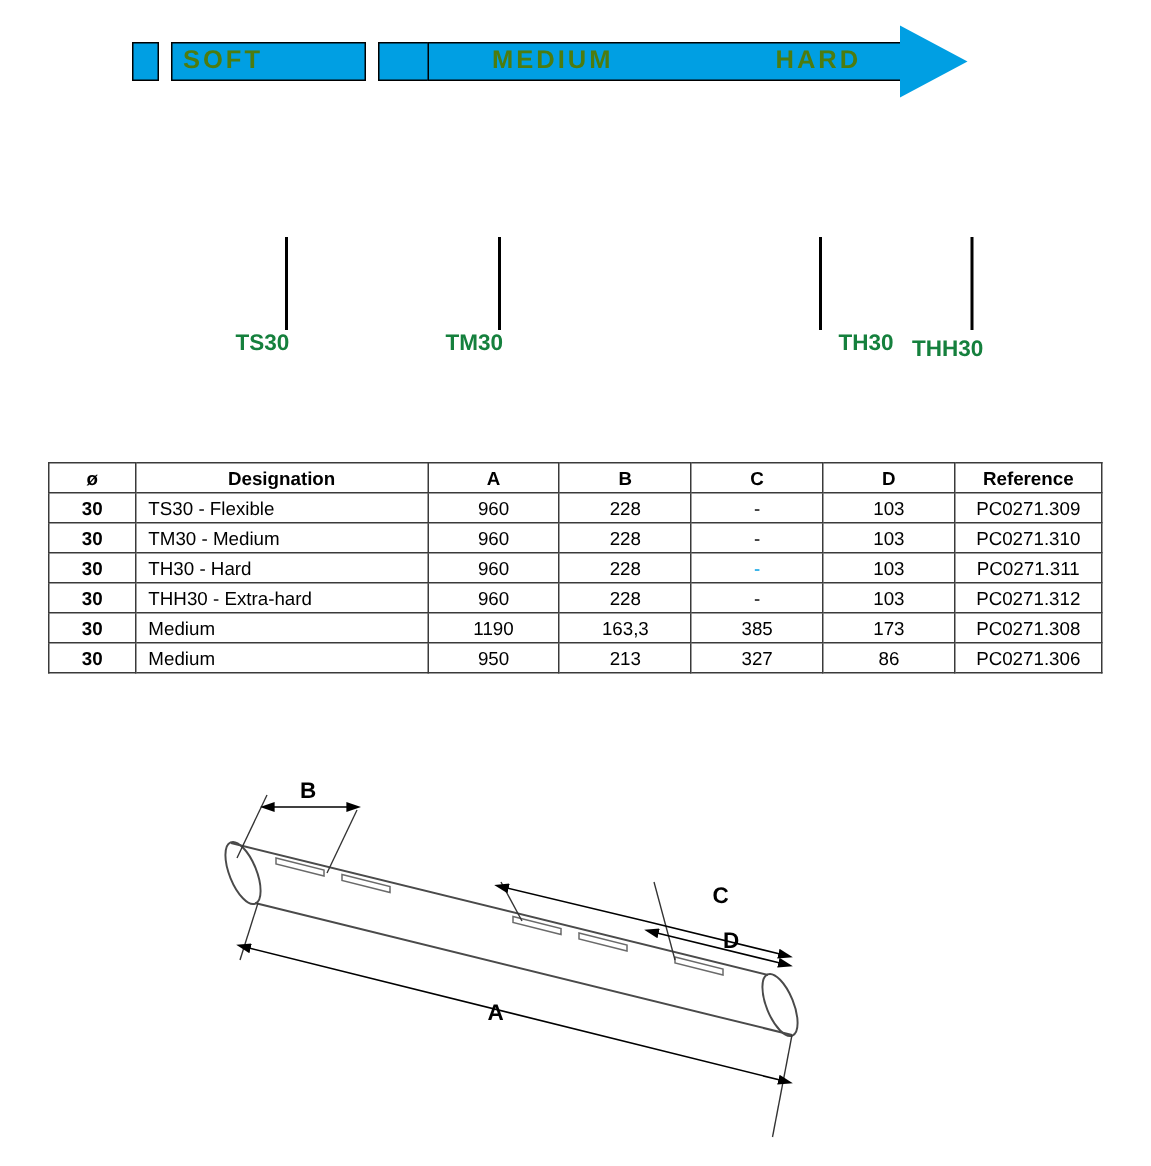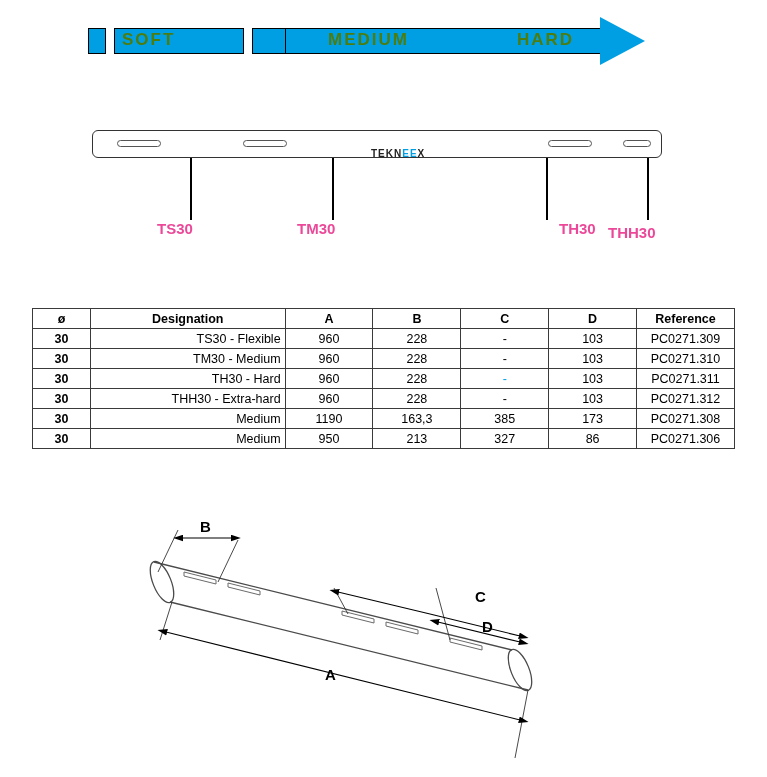--- a/index.html
+++ b/index.html
@@ -125,21 +125,21 @@
 
   .leader-line {
     position: absolute;
     width: 1.5px;
     background: #000;
   }
   .callout {
     position: absolute;
     font-weight: bold;
     font-size: 15px;
-    color: #ec4899;
+    color: #15803d;
     white-space: nowrap;
   }
 
   
   #spec-table {
     position: absolute;
     left: 32px;
     top: 308px;
     width: 703px;
     border-collapse: collapse;
@@ -155,21 +155,21 @@
     text-align: center;
     font-weight: bold;
     background: #fff;
   }
   #spec-table td.c-dia {
     text-align: center;
     font-weight: bold;
     width: 58px;
     margin-left: 20px;
   }
-  #spec-table td.c-desig { text-align: right; padding-left: 20px; }
+  #spec-table td.c-desig { text-align: left; padding-left: 8px; }
   #spec-table td.c-num   { text-align: center; }
   #spec-table td.c-ref   { text-align: center; }
   #spec-table col.dia    { width: 58px; }
   #spec-table col.desig  { width: 195px; }
   #spec-table col.a      { width: 88px; }
   #spec-table col.b      { width: 88px; }
   #spec-table col.c      { width: 88px; }
   #spec-table col.d      { width: 88px; }
   #spec-table col.ref    { width: 98px; }
   .dash-teal { color: #009fe3; }
@@ -199,27 +199,20 @@
   <div class="scale-block" id="scale-block-3"></div>
   <div id="scale-arrow-head-outline"></div>
   <div id="scale-arrow-body"></div>
   <div id="scale-arrow-head"></div>
   <div class="scale-label" id="scale-label-soft">SOFT</div>
   <div class="scale-label" id="scale-label-medium">MEDIUM</div>
   <div class="scale-label" id="scale-label-hard">HARD</div>
 </div>
 
 <div id="profile-drawing">
-  <div id="profile-bar">
-    <div class="bar-slot" id="slot-1"></div>
-    <div class="bar-slot" id="slot-2"></div>
-    <div class="bar-slot" id="slot-3"></div>
-    <div class="bar-slot" id="slot-4"></div>
-    <div id="brand-mark"><span>TEKN</span><span class="accent">EE</span><span>X</span></div>
-  </div>
 
   <div class="leader-line" style="left:110px; top:38px; height:62px;"></div>
   <div class="leader-line" style="left:252px; top:38px; height:62px;"></div>
   <div class="leader-line" style="left:466px; top:38px; height:62px;"></div>
   <div class="leader-line" style="left:567px; top:38px; height:62px;"></div>
 
   <div class="callout" style="left:77px;  top:100px;">TS30</div>
   <div class="callout" style="left:217px; top:100px;">TM30</div>
   <div class="callout" style="left:431px; top:100px;margin-left:48px;">TH30</div>
   <div class="callout" style="left:528px; top:104px;">THH30</div>

